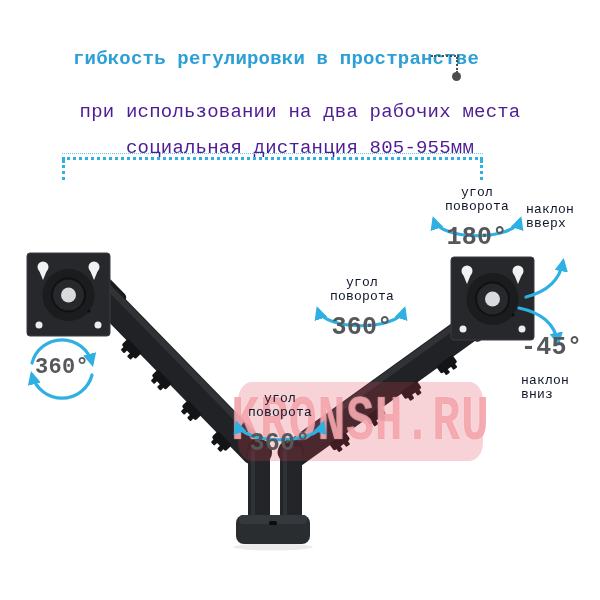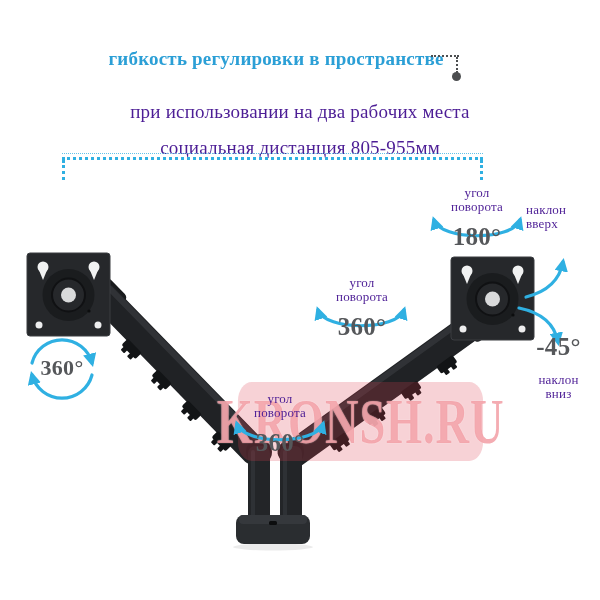--- a/index.html
+++ b/index.html
@@ -1,18 +1,18 @@
 <!DOCTYPE html>
 <html><head>
 <meta charset="utf-8">
 <style>
   html,body{margin:0;padding:0;background:#fff;}
   .canvas{
     position:relative;width:600px;height:600px;background:#ffffff;overflow:hidden;
-    font-family:Liberation Serif, serif;
+    font-family:Liberation Mono, monospace;
   }
   
   .title{
     position:absolute;top:48px;left:0;width:552px;text-align:center;
     font-size:19px;font-weight:bold;color:#2b9fd6;letter-spacing:.2px;
   }
   .conn-h{position:absolute;left:431px;top:55px;width:28px;border-top:2px dotted #4c4e50;}
   .conn-v{position:absolute;left:456px;top:57px;height:16px;border-left:2px dotted #4c4e50;}
   .conn-dot{position:absolute;left:452px;top:72px;width:9px;height:9px;border-radius:50%;background:#4c4e50;}
   .subtitle{position:absolute;left:0;width:600px;text-align:center;color:#4c1d95;font-size:19px;letter-spacing:.2px;}
@@ -29,31 +29,31 @@
     border-radius:16px;background:rgba(221,62,77,0.23);
     display:flex;align-items:center;justify-content:center;
     font-weight:bold;font-size:54px;letter-spacing:1px;
     color:rgba(235,104,115,0.55);text-shadow:0 0 1px rgba(255,255,255,0.85);
     transform:scale(0.86,1.18);
   }
   .arrow-layer{position:absolute;left:0;top:0;z-index:3;pointer-events:none;}
   
   .anno{position:absolute;z-index:4;text-align:center;}
   .anno-label{
-    font-size:13px;line-height:14px;color:#4c1d95;white-space:pre-line;letter-spacing:.2px;
+    font-size:13px;line-height:14px;color:#0f172a;white-space:pre-line;letter-spacing:.2px;
   }
   .anno-value{
     font-size:25px;font-weight:bold;color:#55575a;letter-spacing:.3px;margin-top:9px;
   }
   #a-swivel-top{left:417px;top:186px;width:120px;}
   #a-swivel-mid{left:302px;top:276px;width:120px;}
   #a-swivel-base{left:220px;top:392px;width:120px;}
   #a-tilt-up{left:526px;top:203px;width:70px;text-align:left;}
   #a-tilt-up .anno-value{margin-top:6px;}
-  #a-tilt-down{left:521px;top:333px;width:75px;text-align:center;}
+  #a-tilt-down{left:521px;top:333px;width:75px;text-align:left;}
   #a-tilt-down .anno-value{margin-top:0;}
   #a-tilt-down .anno-label{margin-top:12px;}
   #a-screen-rot{left:2px;top:355px;width:120px;}
   #a-screen-rot .anno-value{margin-top:0;font-size:22px;}
   #a-screen-rot .anno-label{margin-top:25px;}
 </style>
 </head>
 <body>
 
 <div class="canvas">

